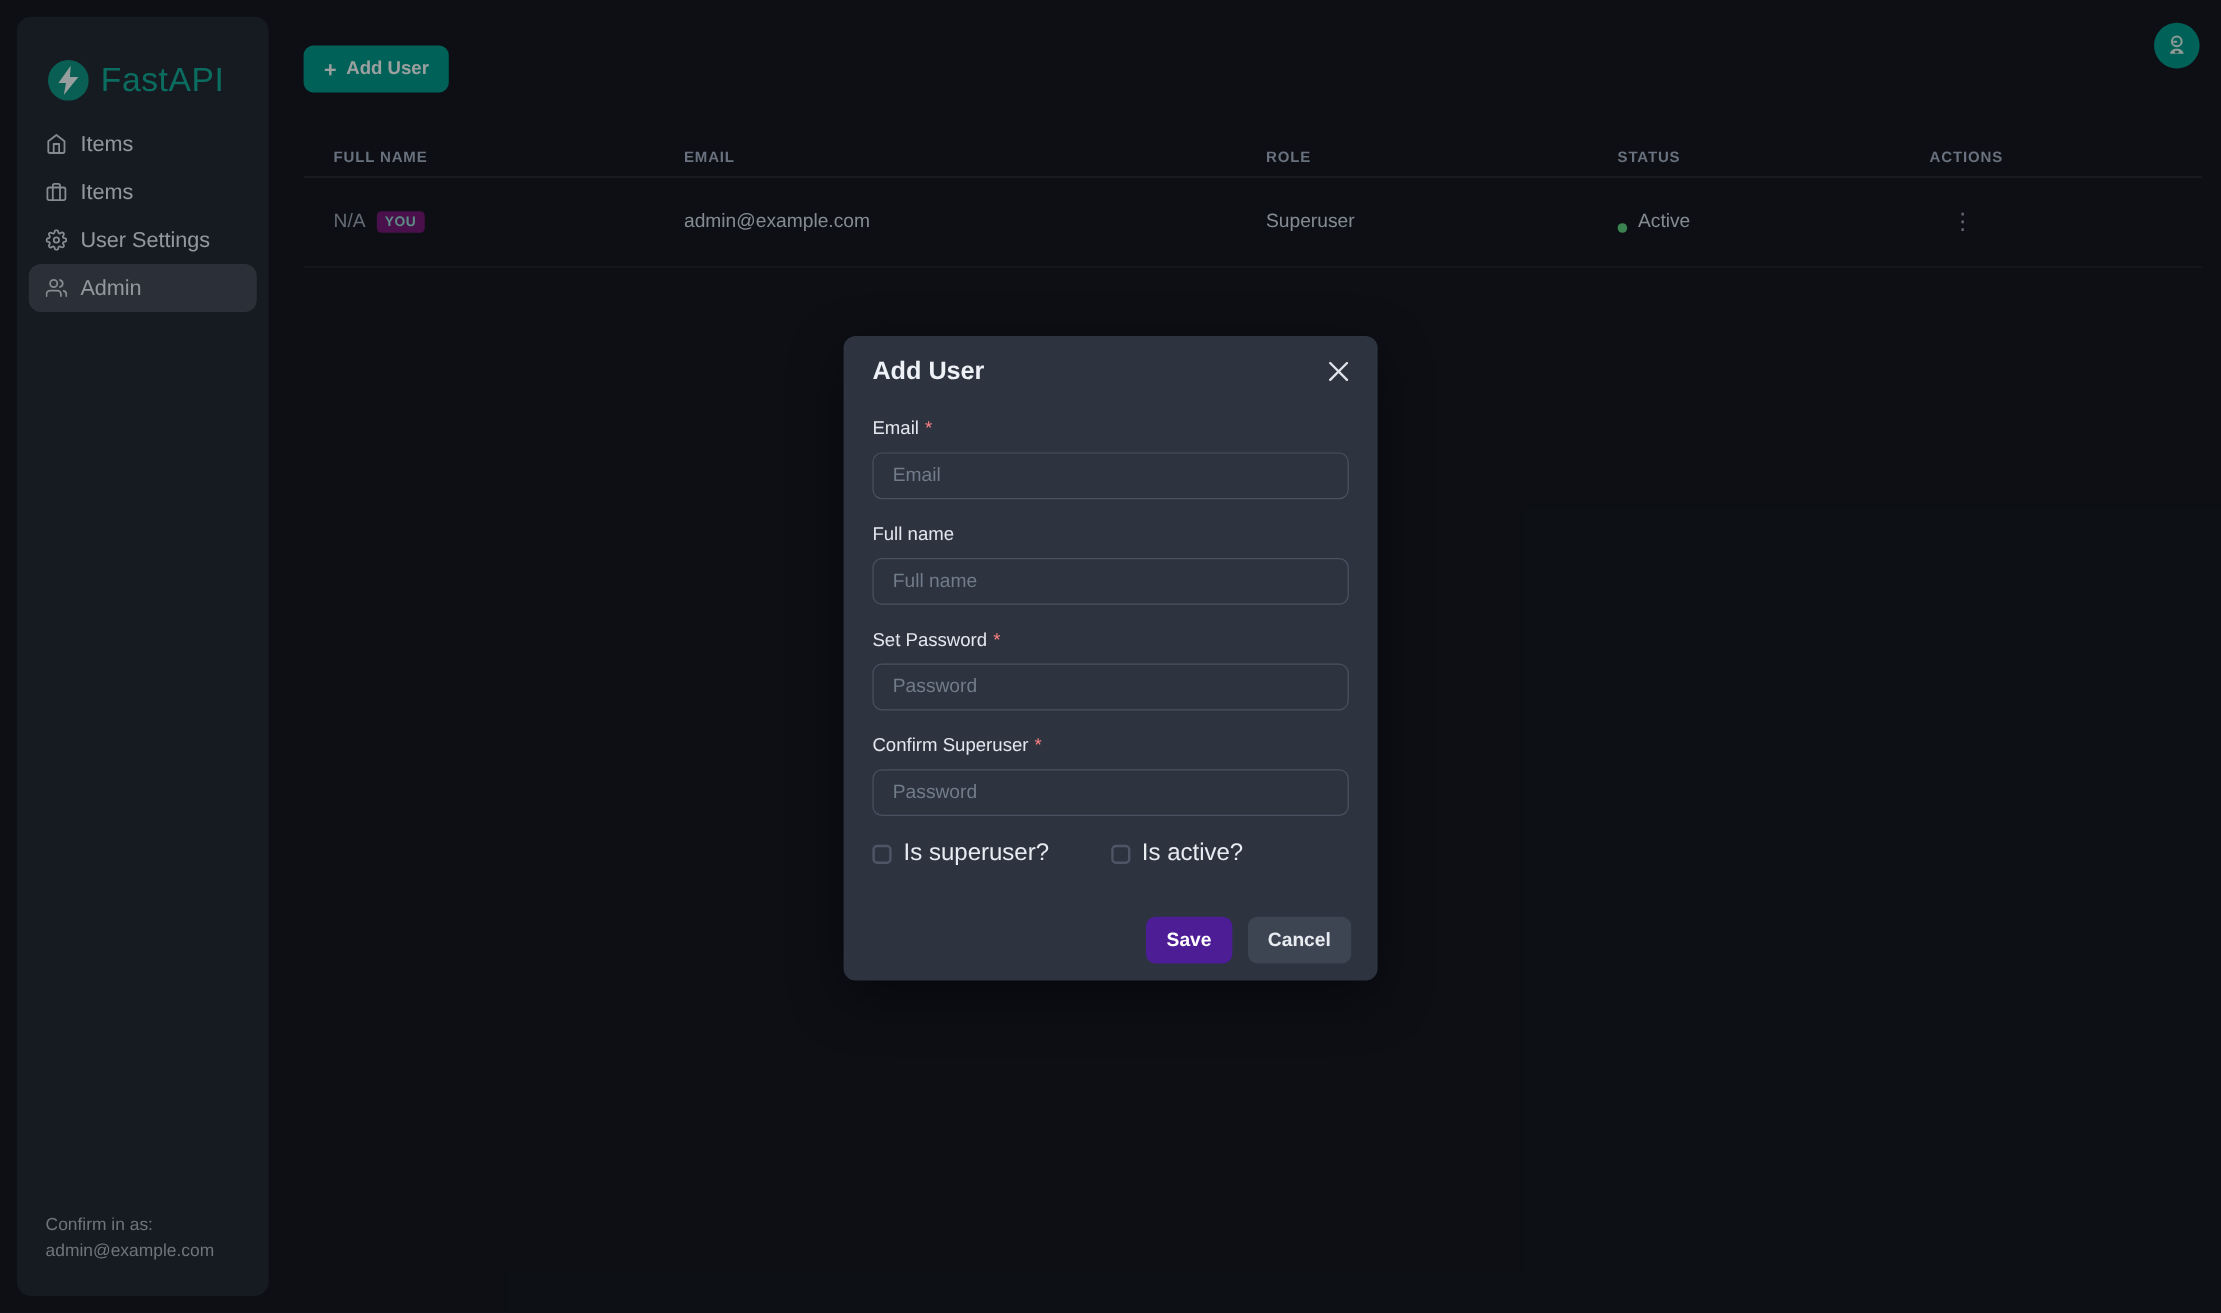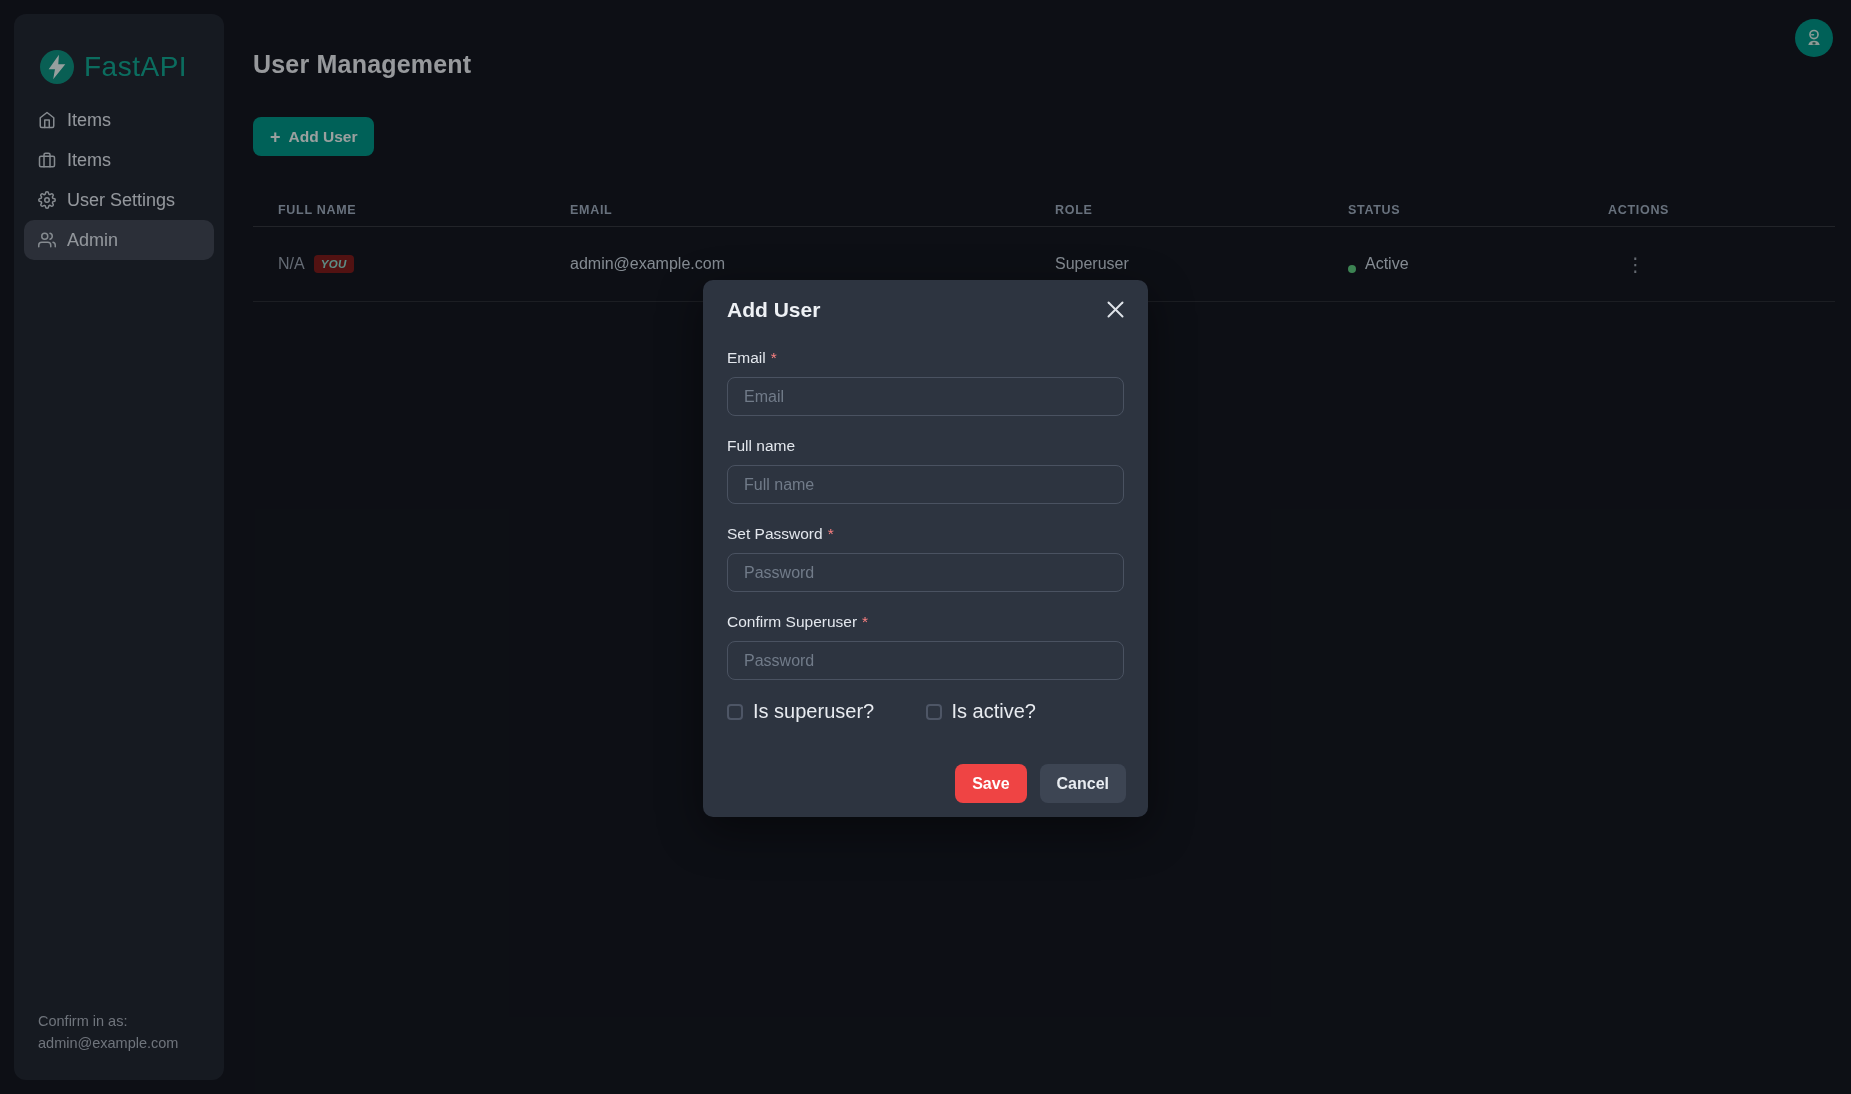--- a/index.html
+++ b/index.html
@@ -40,23 +40,23 @@
   .tr {
     display:grid; grid-template-columns:292px 485px 293px 260px 1fr;
     align-items:center; padding-left:25px;
   }
   .thead { height:33px; border-bottom:1px solid rgba(255,255,255,0.14); }
   .thead span { color:#A0AEC0; font-size:12.5px; font-weight:700; letter-spacing:0.7px; }
   .trow { height:75px; border-bottom:1px solid rgba(255,255,255,0.10); color:#CBD5E0; font-size:16px; }
   .cell-fullname { display:flex; align-items:center; }
   .na-text { color:#9aa4b2; }
   .you-badge {
-    margin-left:9px; background:#7f1d1d; color:#8fd8cd;
+    margin-left:9px; background:#701a75; color:#8fd8cd;
     font-size:11.5px; font-weight:700; letter-spacing:0.4px;
-    padding:3px 7px; border-radius:4px;font-style:italic;
+    padding:3px 7px; border-radius:4px;
   }
   .cell-status { display:flex; align-items:flex-end; gap:9px; }
   .status-dot { width:8px; height:8px; border-radius:50%; background:#5cc97f; }
   .kebab-btn {
     margin-left:12px; background:none; border:none; color:#9aa2ad;
     font-size:19px; line-height:1; cursor:pointer; font-family:inherit; padding:4px 6px;
   }
   .avatar-btn {
     position:absolute; top:19px; right:18px; width:38px; height:38px; border-radius:50%;
     background:#009688; border:none; cursor:pointer;
@@ -86,21 +86,21 @@
     background:transparent; border:1px solid #4a5261; border-radius:8px;
     padding:0 16px; color:#e6e9ee; font-size:16px; font-family:inherit; outline:none;
   }
   .field-group input::placeholder { color:#717b89; }
   .checkbox-row { display:flex; margin-top:20px; }
   .cb-item { display:flex; align-items:center; gap:10px; width:199px; cursor:pointer; }
   .cb-box { width:16px; height:16px; border:2px solid #4e5666; border-radius:4px; background:transparent; flex:none; }
   .cb-label { font-size:20px; color:#e8ebf0; }
   .modal-footer { position:absolute; bottom:14px; right:22px; display:flex; gap:13px; }
   .btn { height:39px; border:none; border-radius:8px; font-family:inherit; font-size:16px; font-weight:700; cursor:pointer; padding:0 17px; }
-  .btn-save { background:#ef4444; color:#ffffff; }
+  .btn-save { background:#4c1d95; color:#ffffff; }
   .btn-cancel { background:#3d4553; color:#e8ecf1; }
 </style>
 </head>
 <body>
 
 <aside class="sidebar">
   <div class="logo">
     <span class="nav-icon" style="width:34px;height:34px">
       <svg viewBox="0 0 32 32" style="width:34px;height:34px;stroke:none">
         <circle cx="16" cy="16" r="16" fill="#0e9382"></circle>
@@ -149,21 +149,20 @@
       <span>Admin</span>
     </div>
   </nav>
   <div class="sidebar-footer">
     <div>Confirm in as:</div>
     <div>admin@example.com</div>
   </div>
 </aside>
 
 <main class="main">
-  <h1 class="page-title">User Management</h1>
   <div class="toolbar">
     <button class="add-user-btn">
       <span class="plus-glyph">+</span>
       <span>Add User</span>
     </button>
   </div>
   <div class="users-table">
     <div class="tr thead">
       <span>FULL NAME</span>
       <span>EMAIL</span>

